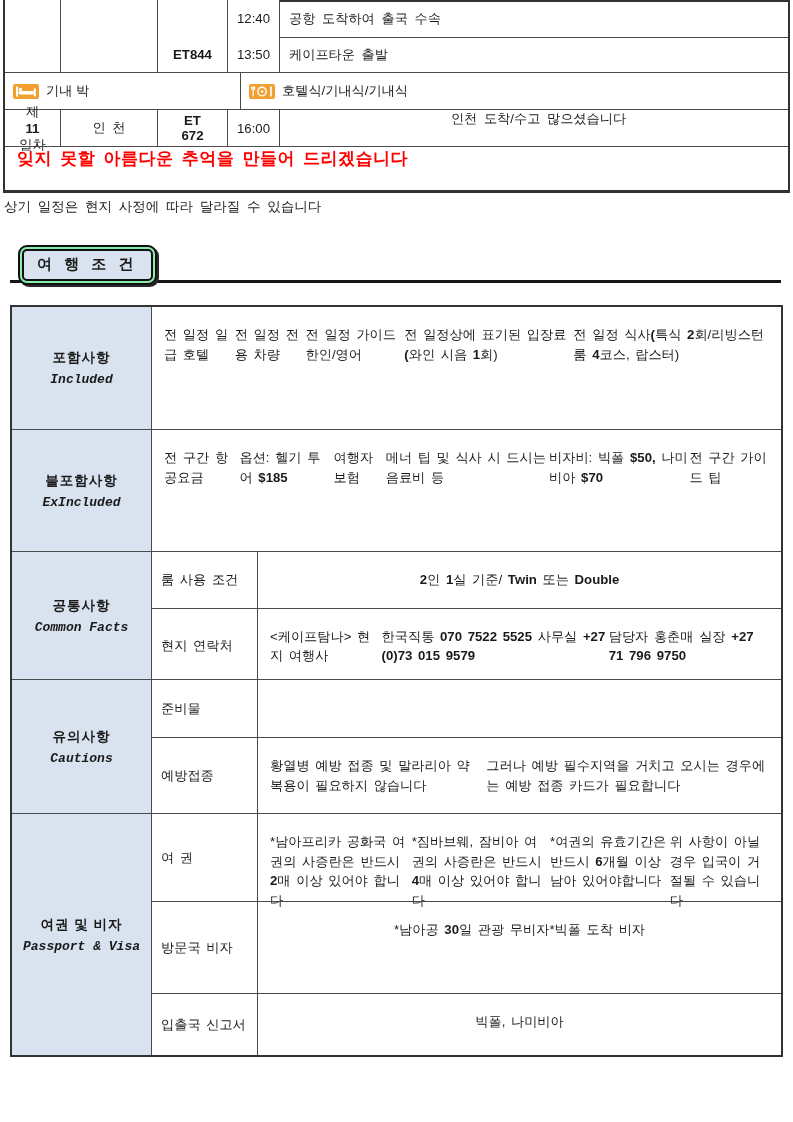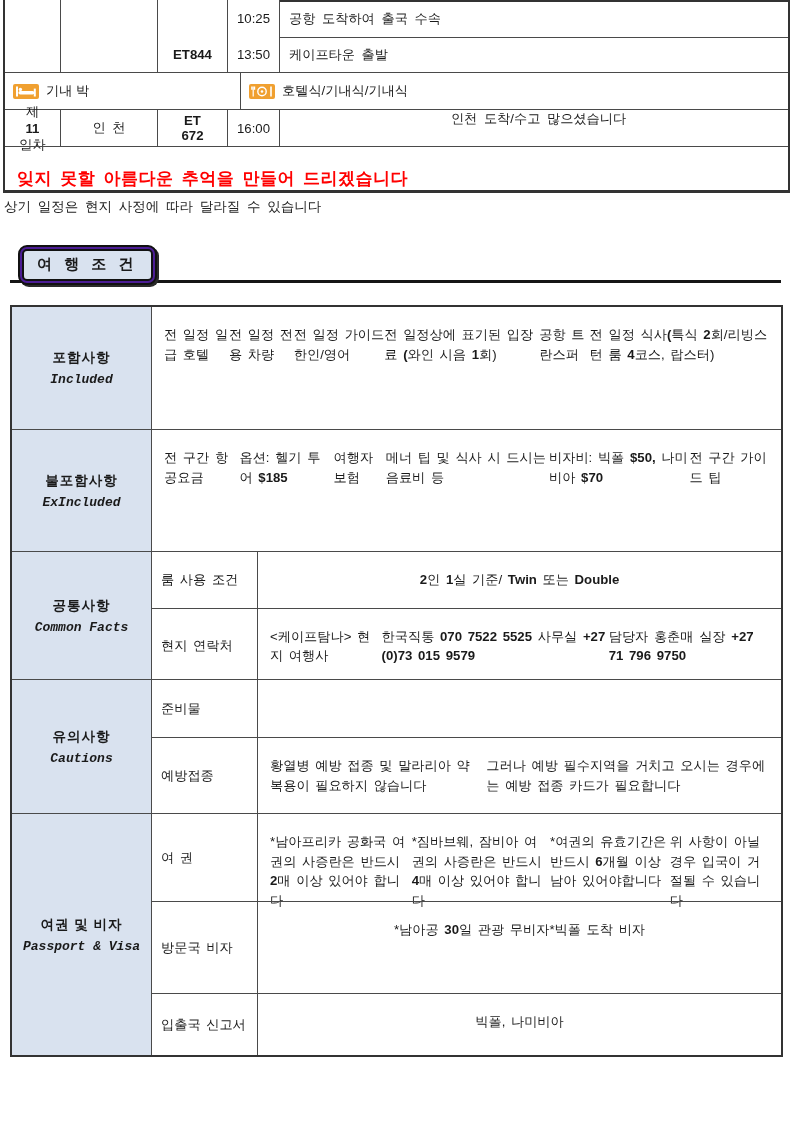--- a/index.html
+++ b/index.html
@@ -23,21 +23,21 @@
   .itin{
     position:absolute;left:3px;top:0;width:787px;height:193px;
     border-left:2px solid var(--border_dark);
     border-right:2px solid var(--border_dark);
     border-bottom:3px solid var(--border_dark);
     display:flex;flex-direction:column;
   }
   .itin .seg{display:flex;width:100%;}
   .seg-flight{height:72px;}
   .seg-overnight,.seg-day11{height:37px;border-top:1px solid var(--border_mid);}
-  .seg-closing{flex:1;border-top:1px solid var(--border_mid);display:flex;align-items:flex-end;padding-left:12px;}
+  .seg-closing{flex:1;border-top:1px solid var(--border_mid);display:flex;align-items:flex-start;padding-left:12px;}
   .itin .col{border-right:1px solid var(--border_mid);display:flex;flex-direction:column;}
   .itin .c1{width:56px;}
   .itin .c2{width:97px;}
   .itin .c3{width:70px;}
   .itin .c4{width:52px;}
   .itin .c5{flex:1;border-right:none;border-top:2px solid var(--border_dark);}
   .half{flex:1;display:flex;align-items:center;justify-content:center;word-spacing:3px;}
   .half.desc{justify-content:flex-start;padding-left:9px;}
   .half.bline{border-bottom:1px solid var(--border_mid);}
   .cellc{display:flex;align-items:center;justify-content:center;word-spacing:3px;}
@@ -46,21 +46,21 @@
   .ovn-right{flex:1;}
   .ovn{display:flex;align-items:center;gap:7px;padding-left:8px;}
   .icon{color:var(--orange);display:inline-flex;flex:none;}
   .closing-text{color:var(--red);font-weight:700;font-size:17px;letter-spacing:0.5px;word-spacing:3px;}
   .itin-note{position:absolute;left:4px;top:198px;font-size:13.5px;color:#222;word-spacing:3px;}
 
   
   .rule{position:absolute;left:10px;top:280px;width:771px;height:3px;background:#161616;}
   .headbox{
     position:absolute;left:18px;top:245px;z-index:2;
-    border:2px solid #111;border-radius:9px;padding:2px;background:#4c1d95;
+    border:2px solid #111;border-radius:9px;padding:2px;background:#86efac;
     box-shadow:2px 2px 0 #2a2a2a;
   }
   .headbox-inner{
     border:2px solid #111;border-radius:5px;background:var(--header_blue);
     padding:4px 13px 5px 13px;font-weight:700;font-size:15px;letter-spacing:4px;white-space:nowrap;
   }
 
   
   .cond{
     position:absolute;left:10px;top:305px;width:773px;height:752px;
@@ -93,21 +93,21 @@
       <div class="col c1"></div>
       <div class="col c2"></div>
       <div class="col c3">
         <div class="half"></div>
         <div class="half">
             <b>ET</b> 
             <b>844</b>
           </div>
       </div>
       <div class="col c4">
-        <div class="half">10:25</div>
+        <div class="half">12:40</div>
         <div class="half">13:50</div>
       </div>
       <div class="col c5">
         <div class="half desc bline">공항 도착하여 출국 수속</div>
         <div class="half desc">케이프타운 출발</div>
       </div>
     </div>
 
     <div class="seg seg-overnight">
       <div class="ovn ovn-left">
@@ -164,21 +164,20 @@
     <div class="crow r1">
       <div class="cat">
         <span class="ko">포함사항</span>
         <span class="en">Included</span>
       </div>
       <div class="content">
           <div class="line">전 일정 일급 호텔</div>
           <div class="line">전 일정 전용 차량</div>
           <div class="line">전 일정 가이드 한인/영어</div>
           <div class="line">전 일정상에 표기된 입장료 <b>(</b>와인 시음 <b>1</b>회)</div>
-          <div class="line">공항 트란스퍼</div>
           <div class="line">전 일정 식사<b>(</b>특식 <b>2</b>회/리빙스턴 룸 <b>4</b>코스, 랍스터)</div>
         </div>
     </div>
 
     <div class="crow r2">
       <div class="cat">
         <span class="ko">불포함사항</span>
         <span class="en">ExIncluded</span>
       </div>
       <div class="content">

